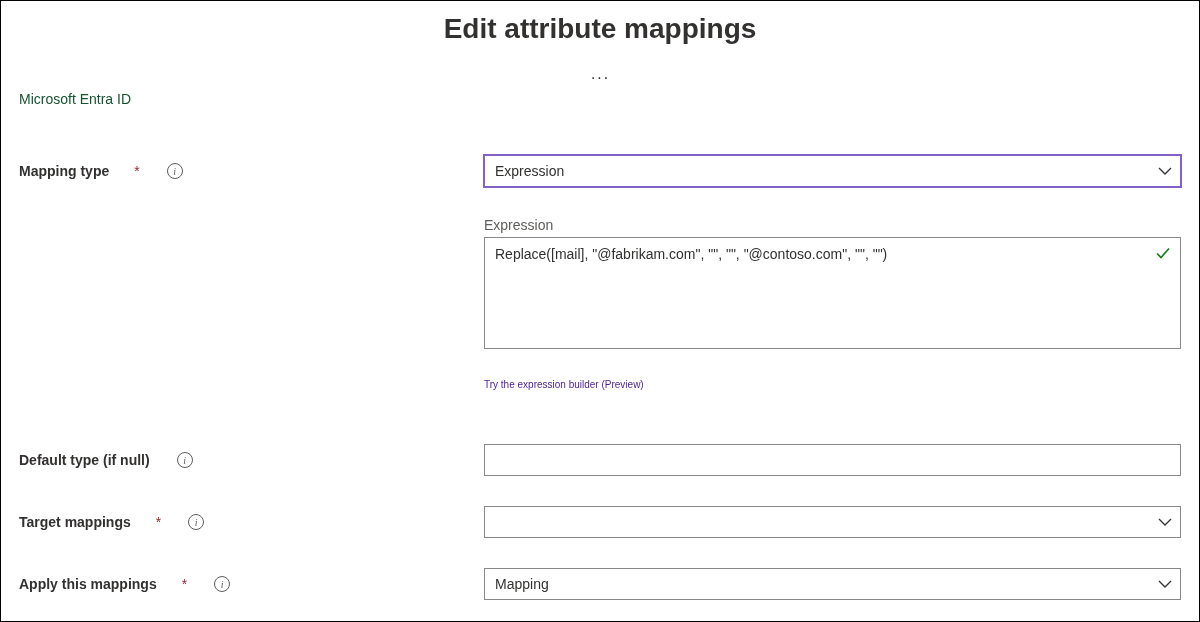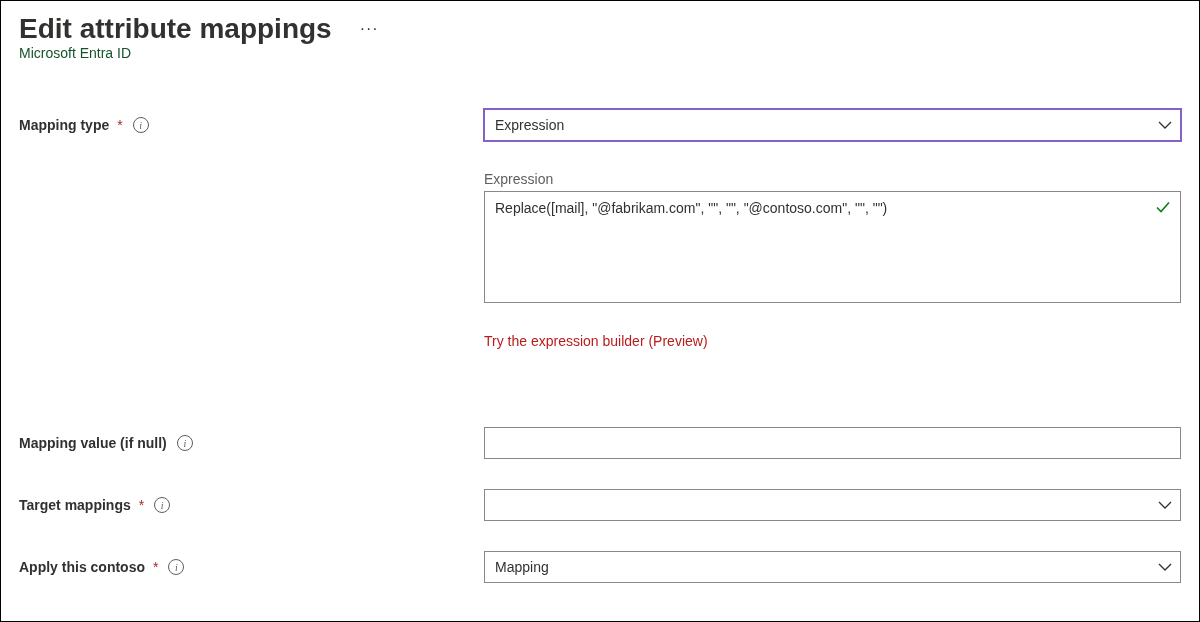--- a/index.html
+++ b/index.html
@@ -13,20 +13,21 @@
     width: 1200px;
     height: 622px;
     border: 1px solid #000;
     padding: 12px 18px 18px 18px;
     overflow: hidden;
   }
   .header-row {
     display: flex;
     align-items: center;
     gap: 20px;
+    flex-direction: column;
   }
   .page-title {
     font-size: 28px;
     font-weight: 600;
     margin: 0;
     color: #323130;
   }
   .ellipsis { font-size: 16px; color:#323130; cursor:pointer; padding:4px 8px; letter-spacing:1px; }
   .subtitle {
     font-size: 14px;
@@ -38,21 +39,21 @@
     display: flex;
     align-items: flex-start;
     margin-bottom: 16px;
   }
   .label-col {
     width: 465px;
     flex-shrink: 0;
     display:flex;
     align-items:center;
     height:32px;
-    gap:6px;
+    gap:23px;
     font-size: 14px;
     font-weight: 600;
     color: #323130;
     text-align: center;
   }
   .req { color: #a4262c; font-weight:400; margin-left:2px;}
   .info-icon {
     display:inline-flex;
     align-items:center;
     justify-content:center;
@@ -116,23 +117,23 @@
   .check-icon {
     position:absolute;
     right:10px;
     top:8px;
     color:#107c10;
   }
   .expr-wrap { position:relative; }
   .link {
     display:inline-block;
     margin-top:30px;
-    margin-bottom:48px;
-    color:#b91c1c;
-    font-size:14px;
+    margin-bottom:24px;
+    color:#4c1d95;
+    font-size:10px;
     cursor:pointer;
   }
   .gap-row { margin-top: 30px; }
 </style>
 </head>
 <body>
 
 <div class="frame">
 
   <div class="header-row">
@@ -170,21 +171,21 @@
               </svg>
           </span>
         </div>
 
         <span class="link">Try the expression builder (Preview)</span>
       </div>
     </div>
 
     <div class="form-row gap-row">
       <div class="label-col">
-        <span>Mapping value (if null)</span>
+        <span>Default type (if null)</span>
         <span class="info-icon">i</span>
       </div>
       <div class="field-col">
         <input class="text-input" value="" style="">
       </div>
     </div>
 
     <div class="form-row gap-row">
       <div class="label-col">
         <span>Target mappings</span>
@@ -198,21 +199,21 @@
             <svg width="14" height="14" viewBox="0 0 14 14">
                 <path d="M1 4 L7 10 L13 4" stroke="#323130" stroke-width="1.3" fill="none"></path>
               </svg>
           </span>
         </div>
       </div>
     </div>
 
     <div class="form-row gap-row">
       <div class="label-col">
-        <span>Apply this contoso</span>
+        <span>Apply this mappings</span>
         <span class="req">*</span>
         <span class="info-icon">i</span>
       </div>
       <div class="field-col">
         <div class="select-box">
           <span>Mapping</span>
           <span class="chevron">
             <svg width="14" height="14" viewBox="0 0 14 14">
                 <path d="M1 4 L7 10 L13 4" stroke="#323130" stroke-width="1.3" fill="none"></path>
               </svg>

